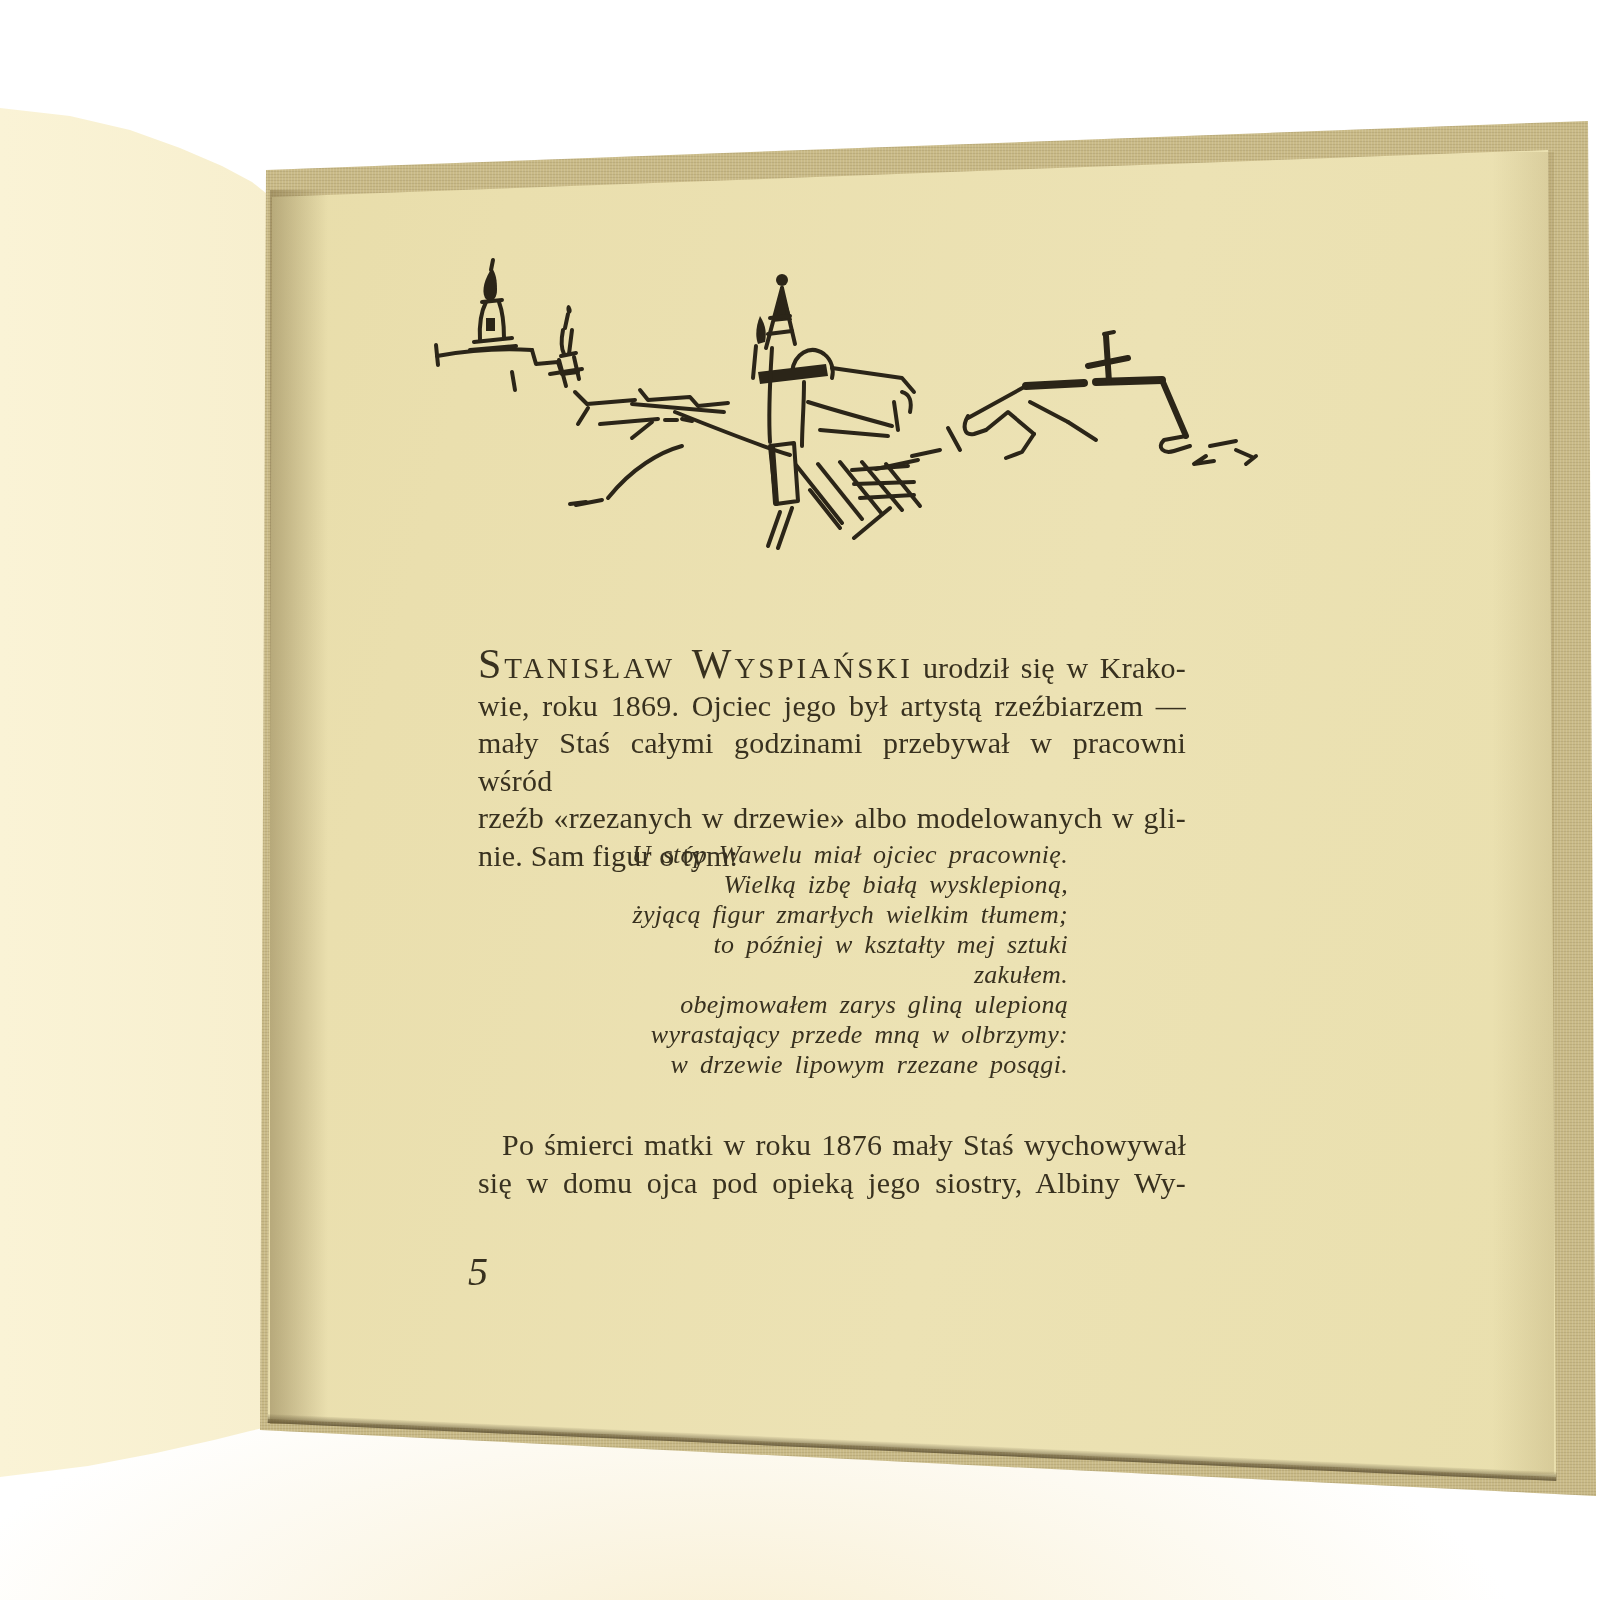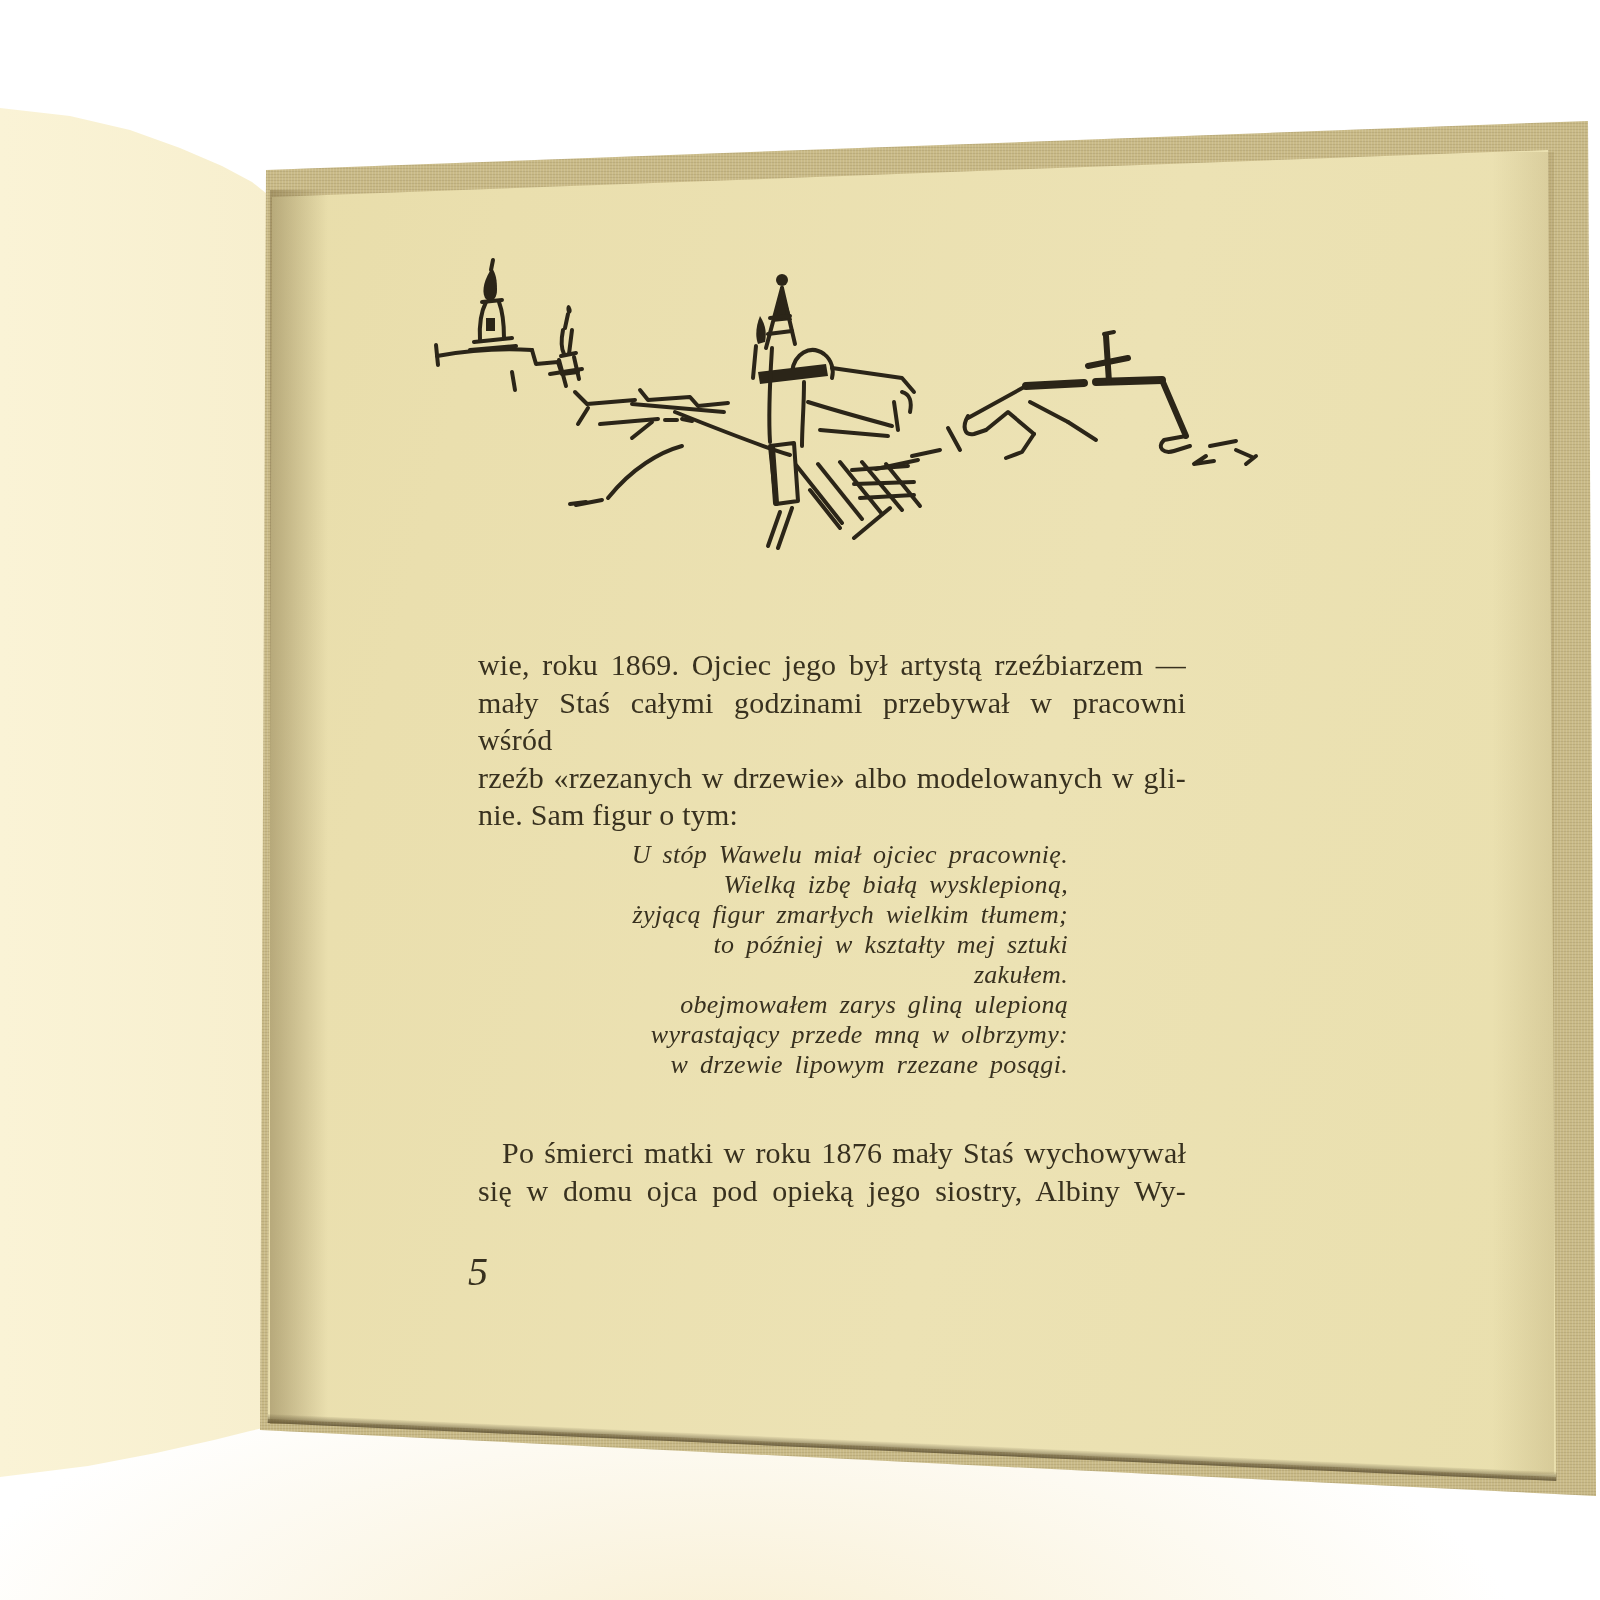--- a/index.html
+++ b/index.html
@@ -39,21 +39,21 @@
   
   .ink{color:#38311f;}
   .sketch{position:absolute;left:420px;top:250px;width:840px;height:310px;}
   .sketch path,.sketch line{stroke:#2b2518;fill:none;stroke-width:4;stroke-linecap:round;stroke-linejoin:round;}
   .sketch .fill{fill:#2b2518;stroke:none;}
   .sketch .thick{stroke-width:8;}
   .sketch .med{stroke-width:6;}
 
   .textblock{position:absolute;left:478px;width:708px;}
   .para1{top:646px;}
-  .para2{top:1126px;margin-top:8px;}
+  .para2{top:1126px;}
   .line{font-size:30px;line-height:37.5px;text-align:justify;text-align-last:justify;
     letter-spacing:.2px;white-space:normal;}
   .line.endline{text-align-last:left;}
   .line.indent{text-indent:24px;}
   .smallcaps{font-variant:small-caps;font-size:42px;letter-spacing:3px;margin-right:10px;}
 
   .poem{position:absolute;left:608px;top:840px;width:460px;font-style:italic;}
   .poem .pline{font-size:26px;line-height:30px;letter-spacing:.3px;word-spacing:5px;text-align:right;}
 
   .pagenum{position:absolute;left:468px;top:1248px;font-size:40px;font-style:italic;}
@@ -153,20 +153,21 @@
       <path d="M766,186 l-22,4 c-8,8 0,14 10,11 l16,-5"></path>
       <path d="M648,172 L610,152"></path>
       <path d="M648,172 L676,190"></path>
       <path d="M790,196 l26,-5"></path>
       <path d="M786,206 l-12,8 l20,-3"></path>
       <path d="M816,200 l16,7"></path>
       <path d="M836,206 l-10,8"></path>
     </svg>
 
     <div class="textblock para1 ink">
+      <div class="line"><span class="smallcaps">Stanisław Wyspiański</span><span>urodził się w Krako-</span></div>
       <div class="line">wie, roku 1869. Ojciec jego był artystą rzeźbiarzem —</div>
       <div class="line">mały Staś całymi godzinami przebywał w pracowni wśród</div>
       <div class="line">rzeźb «rzezanych w drzewie» albo modelowanych w gli-</div>
       <div class="line endline">nie. Sam figur o tym:</div>
     </div>
 
     <div class="poem ink">
       <div class="pline">U stóp Wawelu miał ojciec pracownię.</div>
       <div class="pline">Wielką izbę białą wysklepioną,</div>
       <div class="pline">żyjącą figur zmarłych wielkim tłumem;</div>

